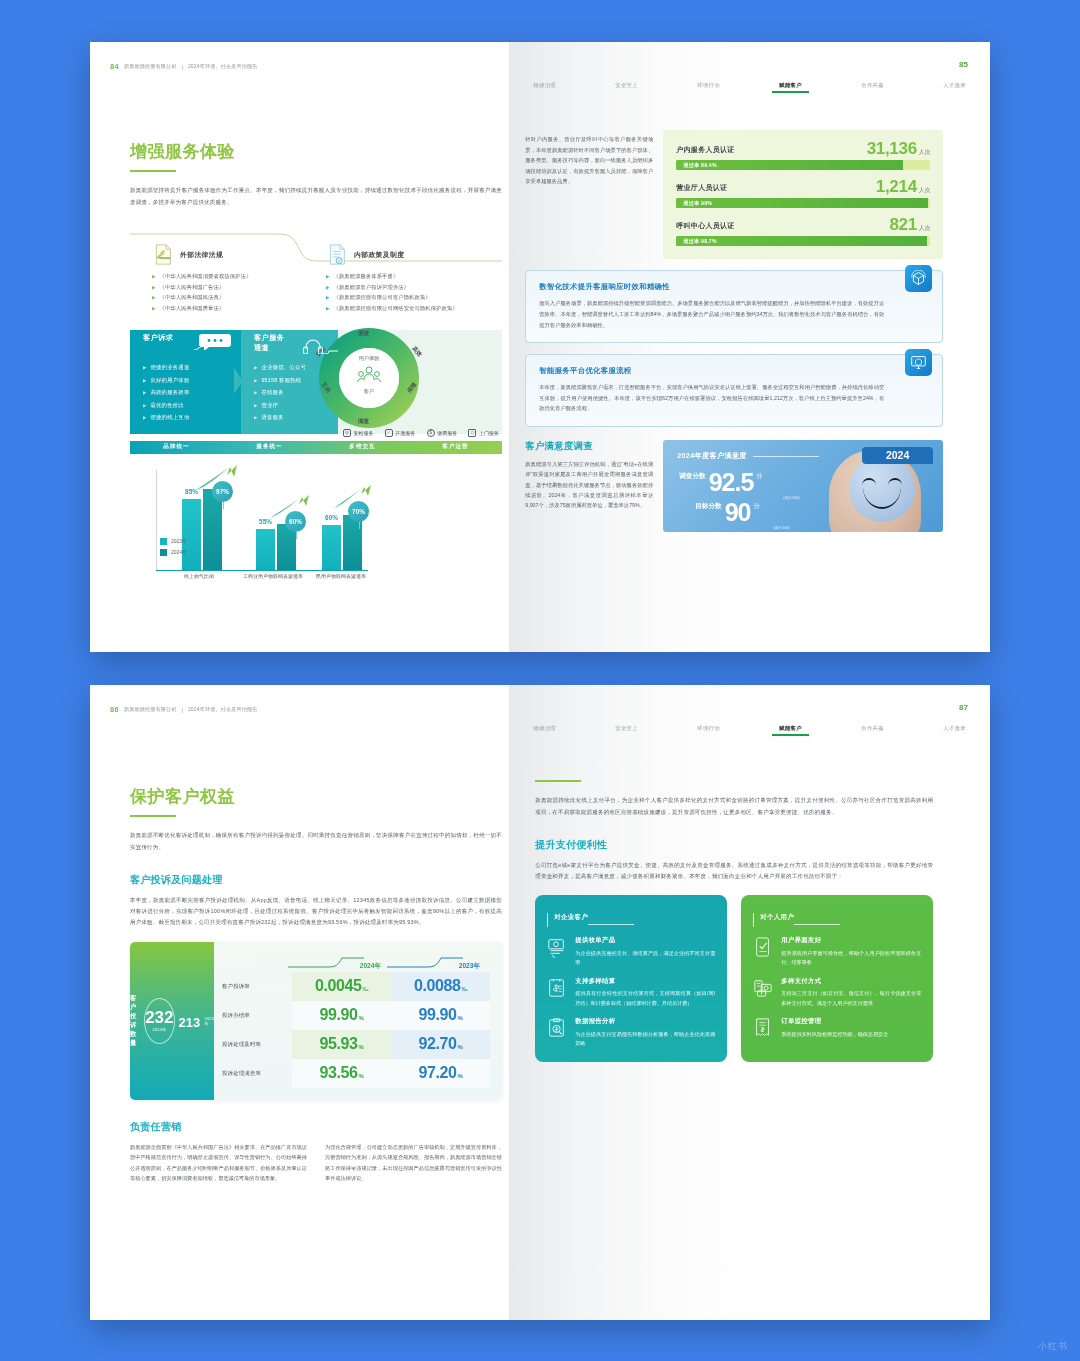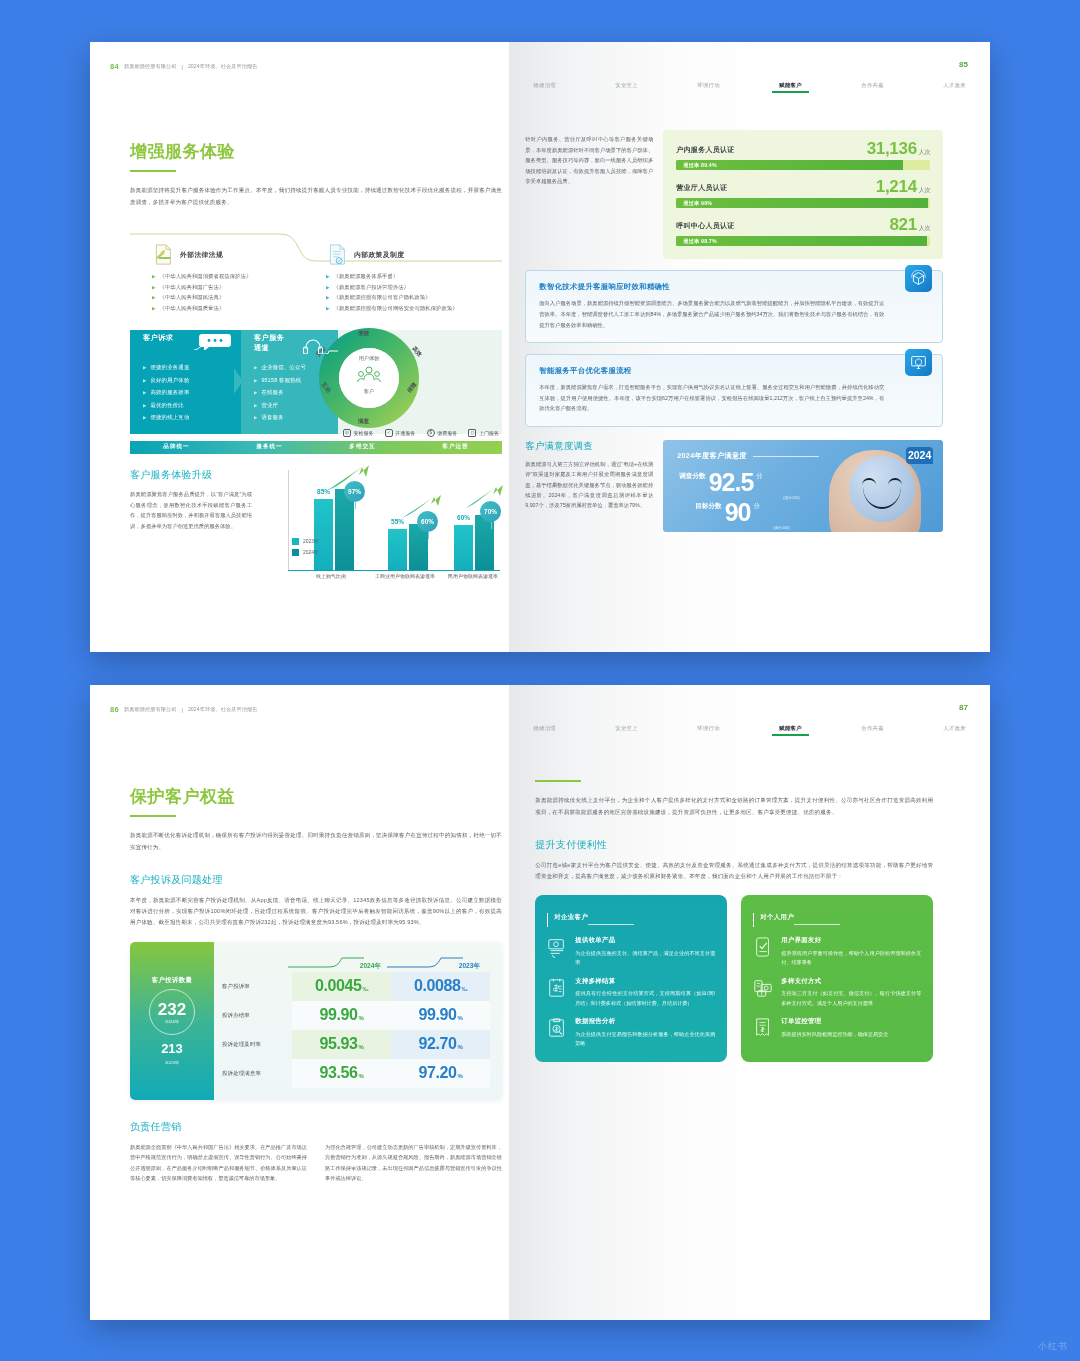--- a/index.html
+++ b/index.html
@@ -23,21 +23,21 @@
   .pg-num-r { position:absolute; top:18px; right:22px; color:#5aa93f; font-size:8px; font-weight:bold; }
 
   .navtabs { position:absolute; top:40px; left:18px; right:18px; display:flex; justify-content:space-between; padding:0 6px; }
   .navtab { font-size:5.4px; color:#9aa0a6; letter-spacing:.3px; position:relative; padding-bottom:4px; white-space:nowrap; }
   .navtab.active { color:#262b2e; font-weight:bold; }
   .navtab.active:after { content:""; position:absolute; left:-7px; right:-7px; bottom:0; height:1.6px; background:#18a04a; }
 
   
   h1.title { font-size:17px; color:#8dc63f; font-weight:bold; letter-spacing:.5px; }
   .title-rule { width:46px; height:2.4px; background:#8dc63f; margin-top:7px; }
-  h2.sub { font-size:10px; color:#19b0c4; font-weight:normal; letter-spacing:.3px; }
+  h2.sub { font-size:10px; color:#19b0c4; font-weight:bold; letter-spacing:.3px; }
   h2.sub.teal { color:#14a8ba; }
   p.body { font-size:5.5px; line-height:2.05; color:#5b6166; letter-spacing:.2px; text-align:justify; }
 
   
   .p84 { position:absolute; left:40px; top:98px; width:372px; }
   .p84 .intro { margin-top:13px; }
 
   .law-wrap { margin-top:22px; position:relative; height:82px; }
   .law-svg { position:absolute; left:0; top:0; }
   .law-col { position:absolute; top:14px; width:178px; }
@@ -121,21 +121,21 @@
 
   .sat { margin-top:13px; display:flex; gap:10px; }
   .sat-txt { width:128px; }
   .sat-txt h2 { margin-bottom:6px; font-size:9.4px; }
   .sat-txt p { font-size:5.3px; line-height:1.95; color:#5b6166; text-align:justify; }
   .sat-img { width:280px; height:92px; border-radius:3px; position:relative; overflow:hidden;
              background:linear-gradient(135deg,#8fc3e8 0%,#6fb0e0 40%,#5fa6dc 70%,#4e9ad6 100%); }
   .sat-ttl { position:absolute; left:14px; top:11px; color:#fff; font-size:7.2px; font-weight:bold; letter-spacing:.3px; z-index:3;}
   .sat-ttl:after { content:""; position:absolute; left:calc(100% + 6px); top:50%; width:66px; height:1px; background:rgba(255,255,255,.7); }
   .sat-badge { position:absolute; right:10px; top:7px; background:#1f6fb8; color:#fff; font-size:10.5px; font-weight:bold;
-               padding:2px 2px 3px; border-radius:4px 4px 0 4px; z-index:3; }
+               padding:2px 24px 3px; border-radius:4px 4px 0 4px; z-index:3; }
   .hand { position:absolute; right:22px; bottom:-18px; width:92px; height:100px;
           background:radial-gradient(ellipse at 40% 30%, #f0d6c0 0%, #e0bda4 55%, #c9a089 100%);
           border-radius:44px 44px 30px 30px; opacity:.95; }
   .smiley { position:absolute; right:28px; top:16px; width:66px; height:66px; border-radius:50%;
             background:radial-gradient(circle at 35% 30%, #cfe0f2, #a9c4e2 70%, #92b2d8); z-index:2; }
   .smiley .eye { position:absolute; top:22px; width:14px; height:7px; border-top:2.3px solid #17202a; border-radius:50%/100% 100% 0 0; }
   .smiley .eye.l { left:13px; } .smiley .eye.r { right:13px; }
   .smiley .mouth { position:absolute; left:14px; top:31px; width:38px; height:22px;
                    border-bottom:2.6px solid #17202a; border-radius:0 0 50% 50%/0 0 100% 100%; }
   .sat-stat { position:absolute; z-index:3; display:flex; align-items:flex-start; gap:3px; color:#fff; }
@@ -146,21 +146,21 @@
 
   
   .p86 { position:absolute; left:40px; top:100px; width:372px; }
   .p86 .intro { margin-top:13px; }
   .p86 h2.sub { margin-top:20px; }
   .p86 .para { margin-top:8px; }
 
   .cpx { margin-top:13px; width:372px; height:158px; border-radius:5px; overflow:hidden; display:flex;
          box-shadow:0 1px 5px rgba(0,0,0,.07); background:#fff; }
   .cpx-l { width:84px; background:linear-gradient(180deg,#86c63f 0%,#3bb496 52%,#12aab7 100%);
-           display:flex; flex-direction:column; align-items:center; justify-content:center; gap:4px; color:#fff; }
+           display:flex; flex-direction:row; align-items:center; justify-content:center; gap:4px; color:#fff; }
   .cpx-l .cap { font-size:6.4px; font-weight:bold; letter-spacing:.4px; }
   .cpx-ring { width:46px; height:46px; border-radius:50%; border:1.2px solid rgba(255,255,255,.65);
               display:flex; flex-direction:column; align-items:center; justify-content:center; }
   .cpx-ring .n { font-size:17px; font-weight:bold; line-height:1; }
   .cpx-ring .y, .cpx-y2 { font-size:4.4px; opacity:.92; margin-top:1px; }
   .cpx-n2 { font-size:13px; font-weight:bold; line-height:1; margin-top:3px; }
   .cpx-r { flex:1; background:linear-gradient(180deg,#f2f8f3,#eef6f8); padding:8px 12px 10px 8px; }
   .cpx-head { display:flex; align-items:flex-end; height:22px; }
   .cpx-head .sp { width:70px; }
   .cpx-yr { flex:1; position:relative; text-align:right; padding-right:10px; }
@@ -410,24 +410,20 @@
 
         <div class="svc-bar">
           <div>品牌统一</div>
           <div>服务统一</div>
           <div>多维交互</div>
           <div>客户运营</div>
         </div>
       </div>
 
       <div class="chart-sec">
-        <div class="chart-txt">
-          <h2 class="sub">客户服务体验升级</h2>
-          <p>新奥能源聚焦客户服务品质提升，以“客户满意”为核心服务理念，使用数智化技术手段赋能客户服务工作，提升客服响应时效，并积极开展客服人员技能培训，多措并举为客户创造更优质的服务体验。</p>
-        </div>
         <div class="chart-plot">
           <div class="axis-y"></div>
           <div class="axis-x"></div>
 
           <div class="grp" style="left:52px;">
             <div class="bar b23" style="height:71px;">
               <span class="bval">85%</span>
             </div>
             <div class="bar b24" style="height:81px;"></div>
           </div>

